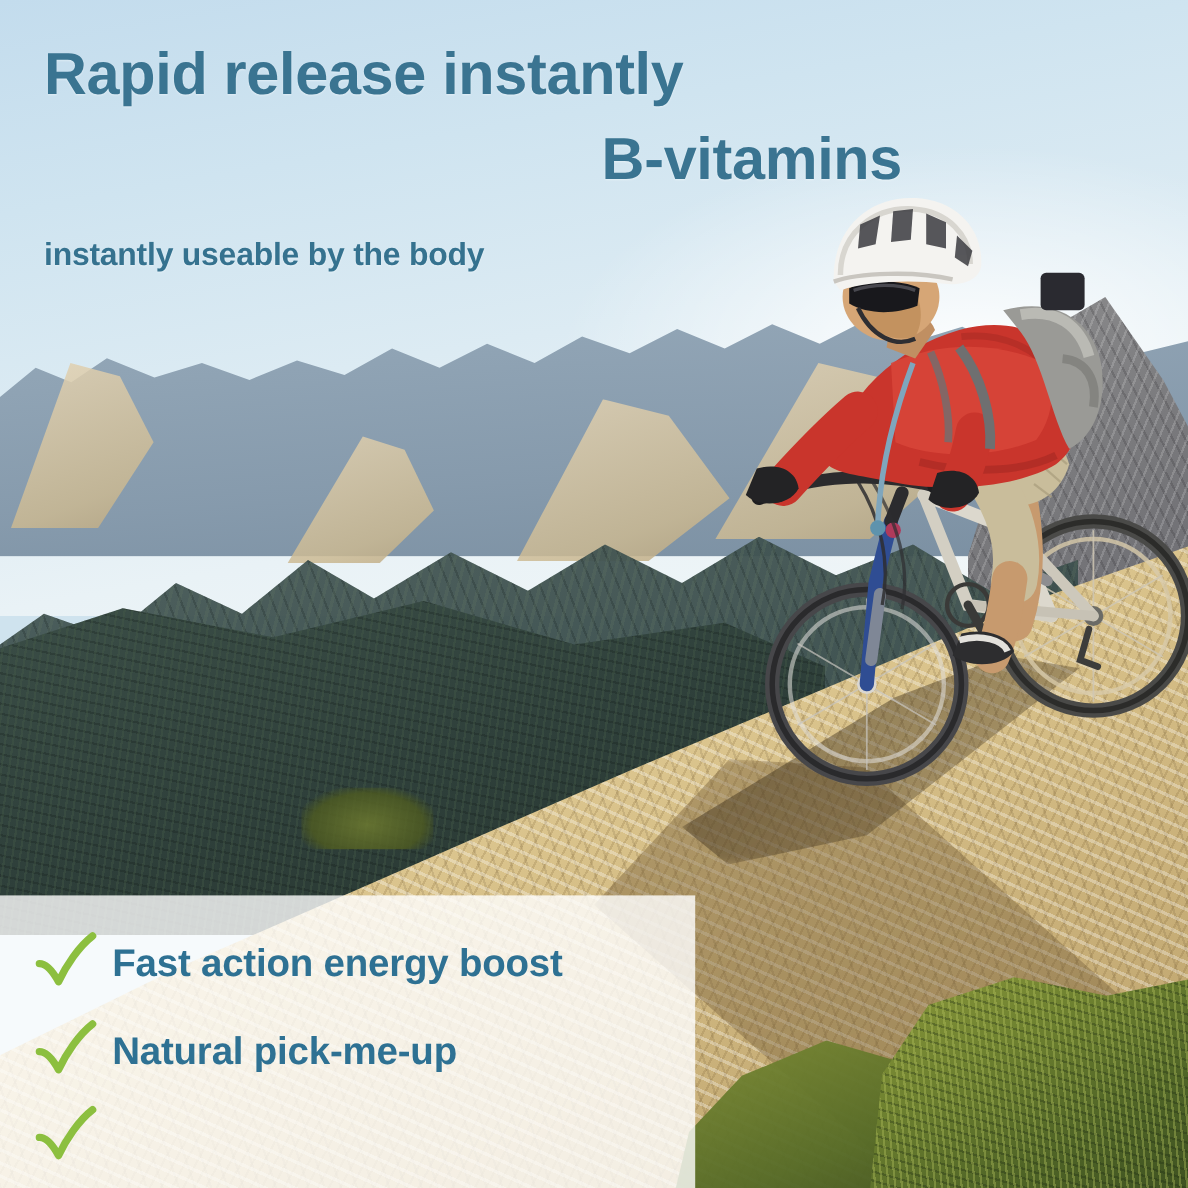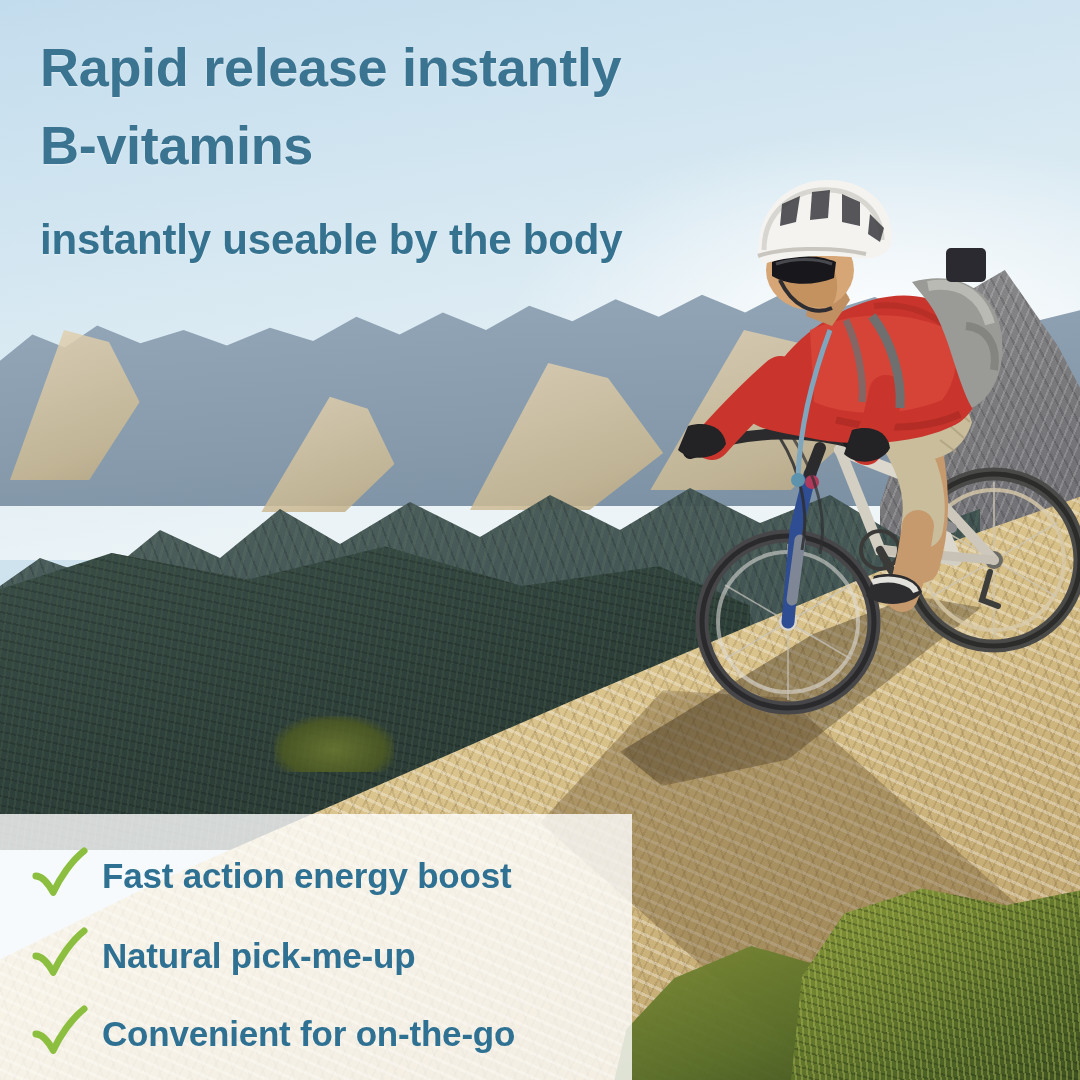--- a/index.html
+++ b/index.html
@@ -152,24 +152,24 @@
 
   
   .headline{
     position:absolute;left:40px;top:28px;width:780px;
     font-size:54px;line-height:78px;font-weight:bold;
     letter-spacing:-.3px;
     font-family:"Liberation Sans",sans-serif;
     color:#3a7491;
     text-shadow:0 1px 2px rgba(255,255,255,.45);
   }
-  .headline .l2{display:block;}
+  .headline .l2{display:block;text-align:right;}
   .subhead{
     position:absolute;left:40px;top:216px;width:760px;
-    font-size:42px;font-weight:bold;letter-spacing:-.2px;
+    font-size:29px;font-weight:bold;letter-spacing:-.2px;
     color:#35728f;
     text-shadow:0 1px 2px rgba(255,255,255,.4);
   }
 
   
   .panel{
     position:absolute;left:0;top:814px;width:632px;height:266px;
     background:rgba(255,255,255,.80);
   }
   .bullet{
@@ -373,16 +373,15 @@
     </span>
     <span class="blabel">Natural pick-me-up</span>
   </div>
 
   <div class="bullet b3">
     <span class="check">
       <svg viewBox="0 0 60 60" xmlns="http://www.w3.org/2000/svg">
         <path d="M5 30 C 12 30, 18 38, 23 47 C 30 32, 42 14, 55 4" fill="none" stroke="#8cbf3f" stroke-width="7" stroke-linecap="round" stroke-linejoin="round"></path>
       </svg>
     </span>
-    <span class="blabel">Convenient for on-the-go</span>
   </div>
 
 </div>
 
 </body></html>

